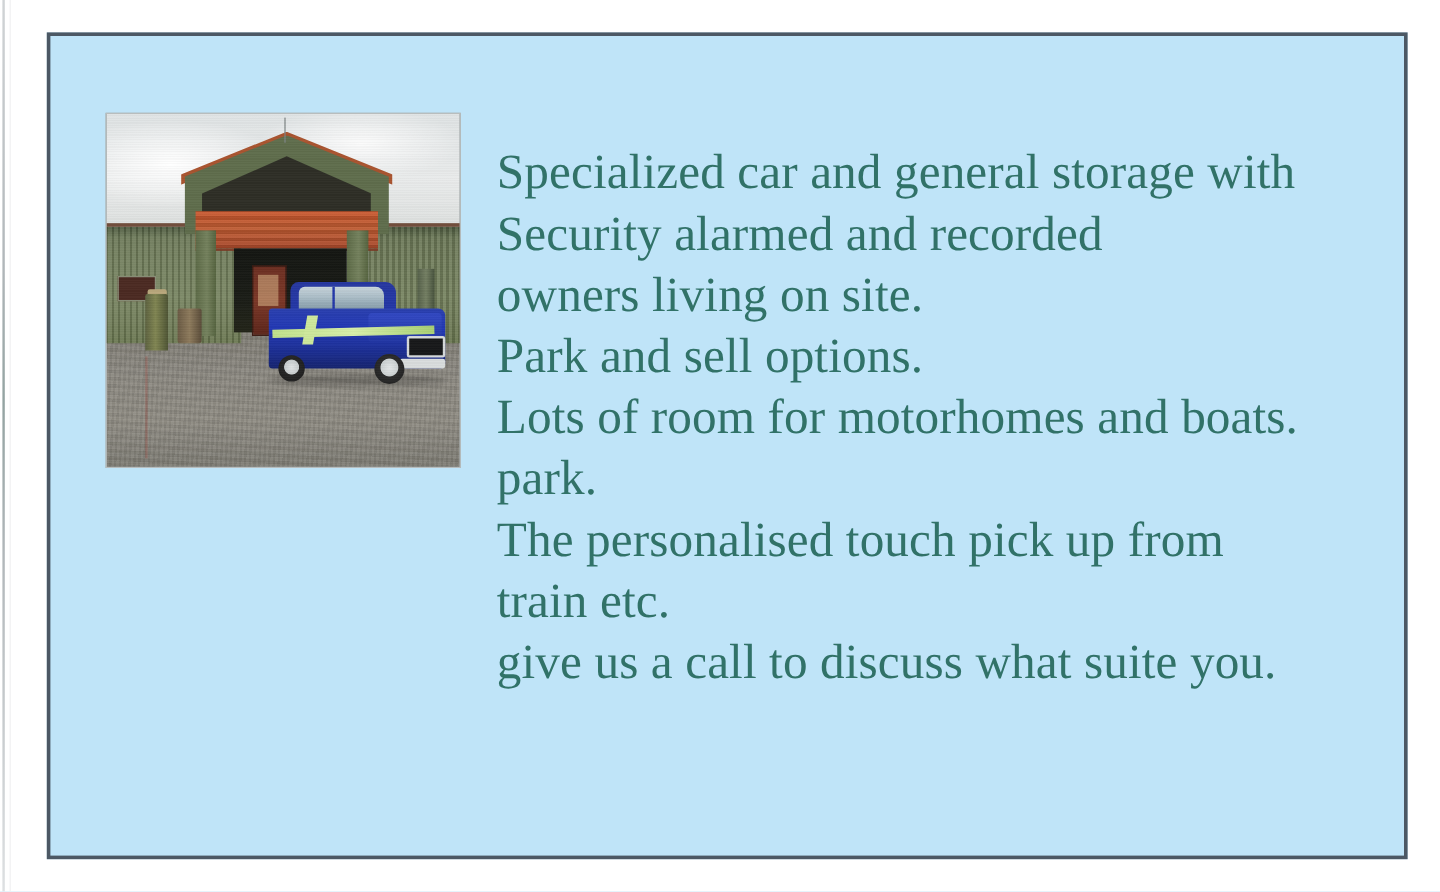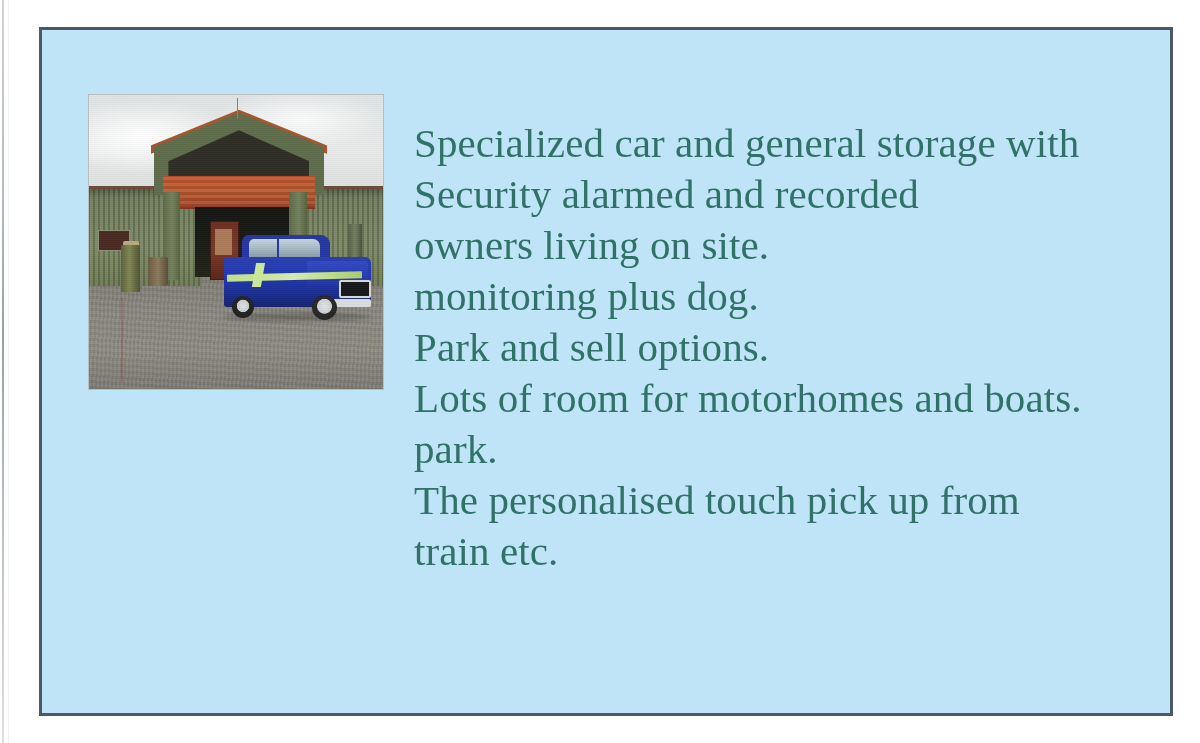--- a/index.html
+++ b/index.html
@@ -392,22 +392,22 @@
         <div class="ph-wheel-rear"></div>
         <div class="ph-wheel-front"></div>
         <div class="ph-grain"></div>
       </div>
     </div>
 
     <div class="advert-copy">
       <span class="copy-line">Specialized car and general storage with</span>
       <span class="copy-line">Security alarmed and recorded</span>
       <span class="copy-line">owners living on site.</span>
-      <span class="copy-line">monitoring plus dog.</span>
       <span class="copy-line">Park and sell options.</span>
       <span class="copy-line">Lots of room for motorhomes and boats.</span>
       <span class="copy-line">park.</span>
       <span class="copy-line">The personalised touch pick up from</span>
       <span class="copy-line">train etc.</span>
+      <span class="copy-line">give us a call to discuss what suite you.</span>
     </div>
 
   </div>
 </div>
 
 </body></html>

